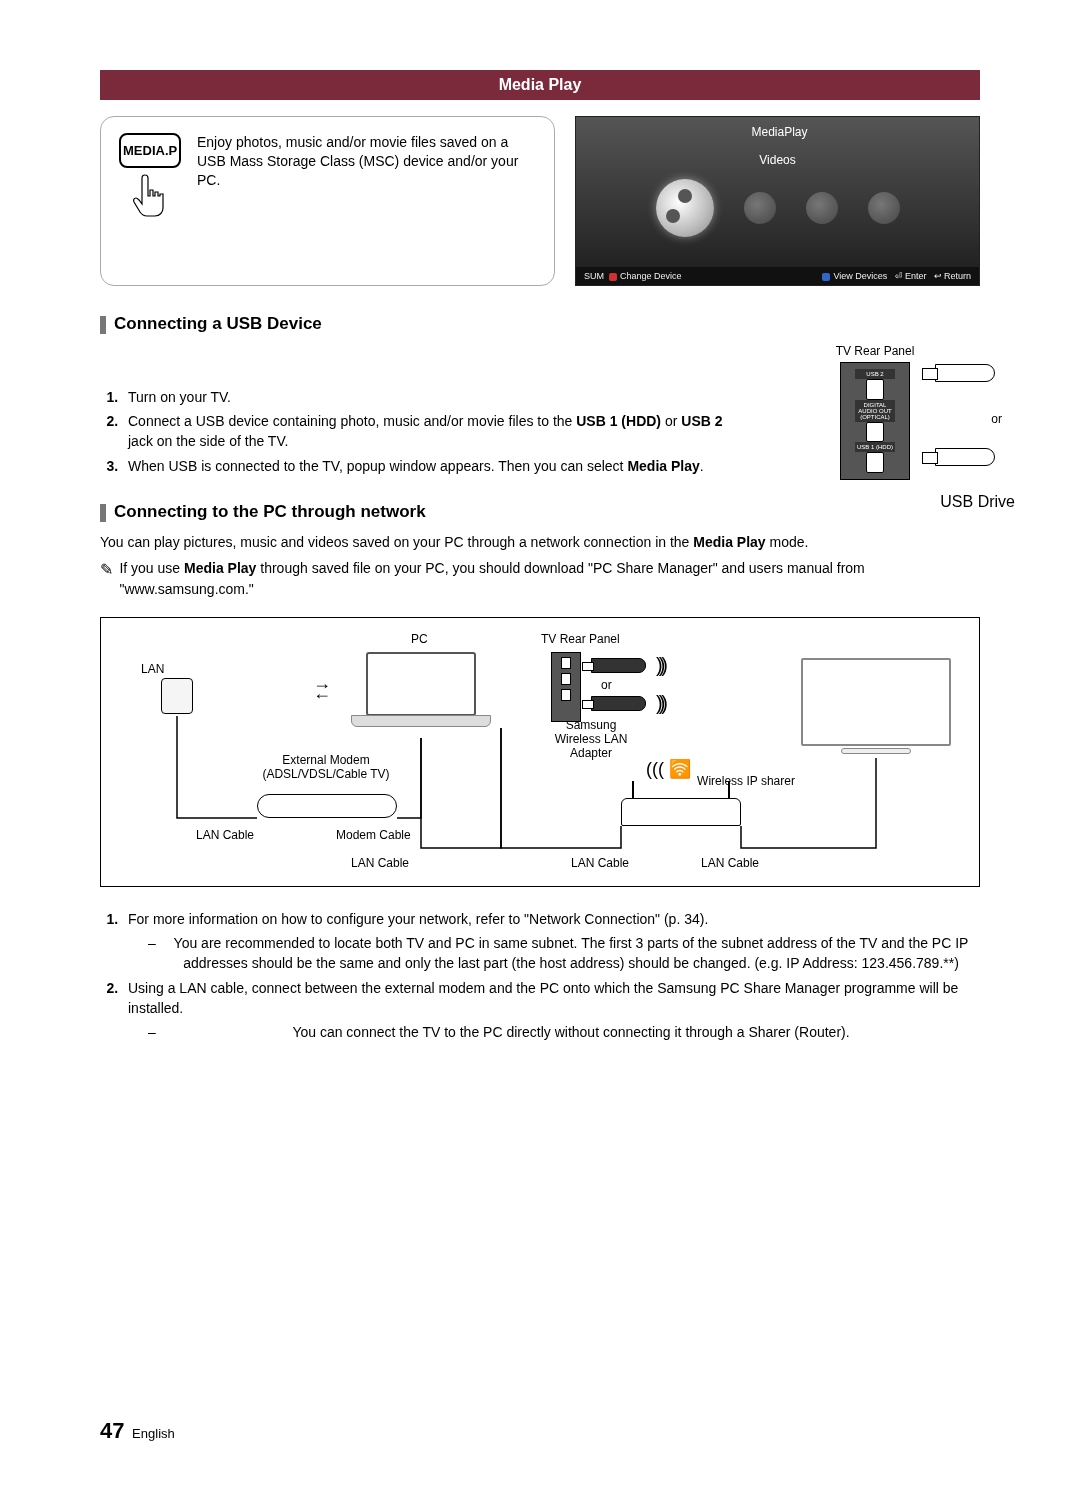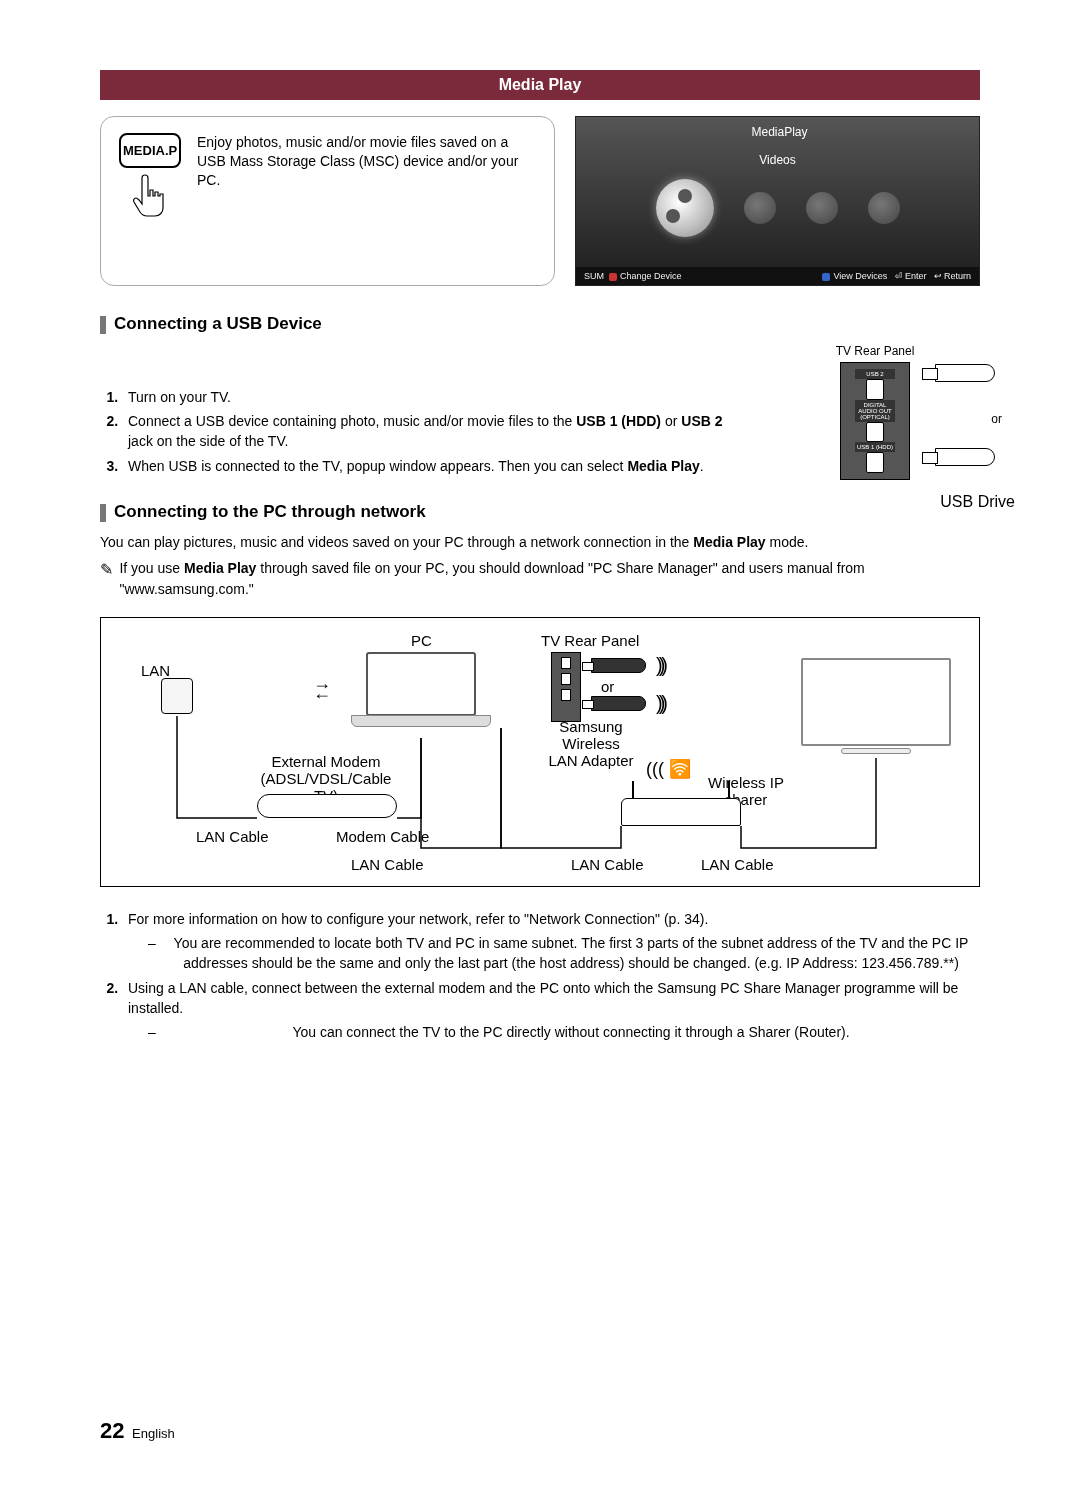--- a/index.html
+++ b/index.html
@@ -40,21 +40,21 @@
   .usb-stick { position: absolute; width: 60px; height: 18px; border: 1px solid #000; border-radius: 0 9px 9px 0; right: -85px; background:#fff;}
   .usb-stick::before { content:""; position:absolute; left:-14px; top:3px; width:14px; height:10px; border:1px solid #000; background:#fff;}
   .usb-stick.top { top: 6px; }
   .usb-stick.bot { top: 90px; }
   .usb-or { position:absolute; right:-92px; top:54px; font-size:12px;}
   .usb-caption { position:absolute; right:-105px; top:135px; font-size:16px;}
   .bodytext { font-size: 14px; line-height: 1.45; }
   .note { display: flex; gap: 6px; font-size: 14px; line-height: 1.45; margin-top: 6px;}
   .note-icon { font-size: 16px; }
   .netbox { border: 1px solid #000; margin-top: 18px; height: 270px; position: relative; font-size: 13px; }
-  .netbox .lbl { position: absolute; font-size: 15px; text-align: center; }
+  .netbox .lbl { position: absolute; font-size: 12px; text-align: center; }
   .wall { position:absolute; width:32px; height:36px; border:1px solid #000; border-radius:4px; background:#f5f5f5;}
   .laptop { position:absolute; width:140px; height:90px; }
   .laptop .screen { width:110px; height:64px; border:2px solid #555; border-radius:3px; margin:0 auto; background:#fff;}
   .laptop .base { width:140px; height:12px; background:#ddd; border:1px solid #888; border-radius:0 0 6px 6px; margin-top:-1px;}
   .modem { position:absolute; width:140px; height:24px; border:1px solid #000; border-radius:12px; background:#fff;}
   .router { position:absolute; width:120px; height:28px; border:1px solid #000; border-radius:6px 6px 2px 2px; background:#fff;}
   .router::before { content:""; position:absolute; top:-18px; left:10px; width:2px; height:18px; background:#000; }
   .router::after { content:""; position:absolute; top:-18px; right:10px; width:2px; height:18px; background:#000; }
   .smtv { position:absolute; width:150px; height:98px; }
   .smtv .scr{ width:150px; height:88px; border:2px solid #888; background:#fff; border-radius:2px;}
@@ -218,16 +218,16 @@
     </li>
     <li>
       <span>Using a LAN cable, connect between the external modem and the PC onto which the Samsung PC Share Manager programme will be installed.</span>
       <ul class="sublist">
         <li>You can connect the TV to the PC directly without connecting it through a Sharer (Router).</li>
       </ul>
     </li>
   </ol>
 
   <div class="pgfoot">
-    <span class="num">22</span>
+    <span class="num">47</span>
     <span>English</span>
   </div>
 </div>
 
 </body></html>

